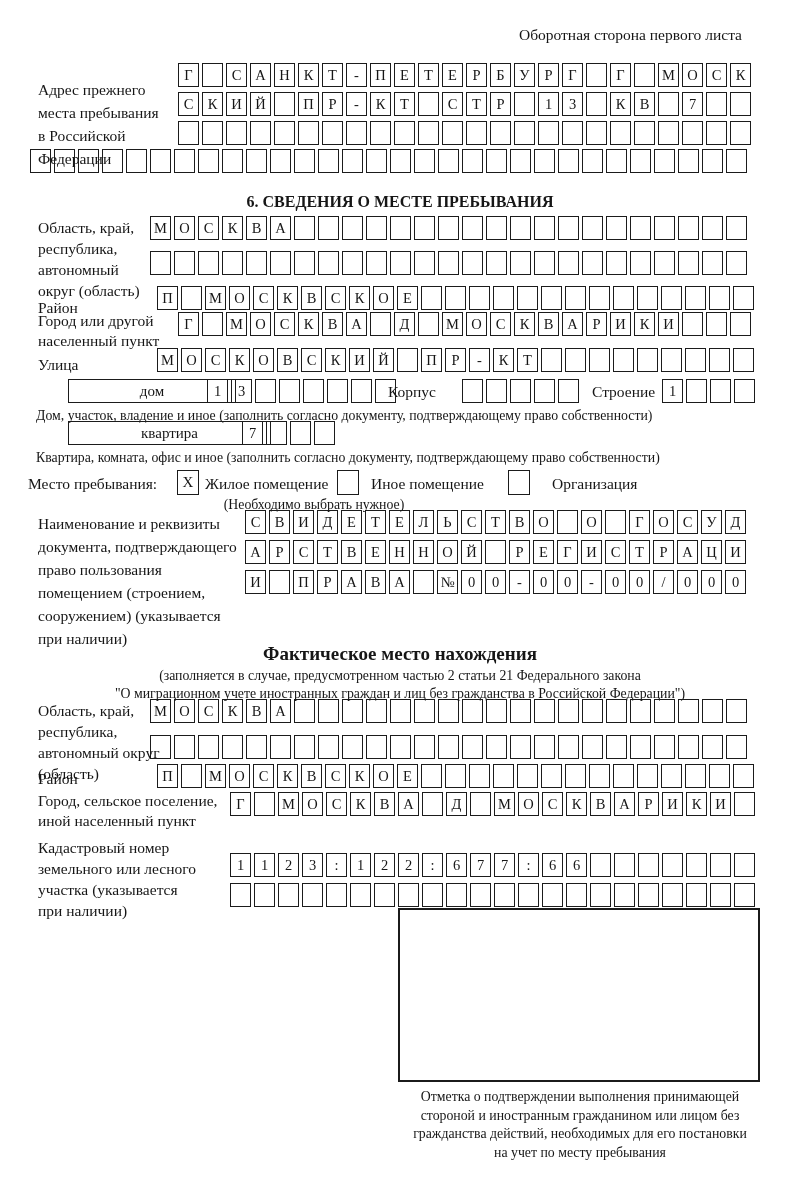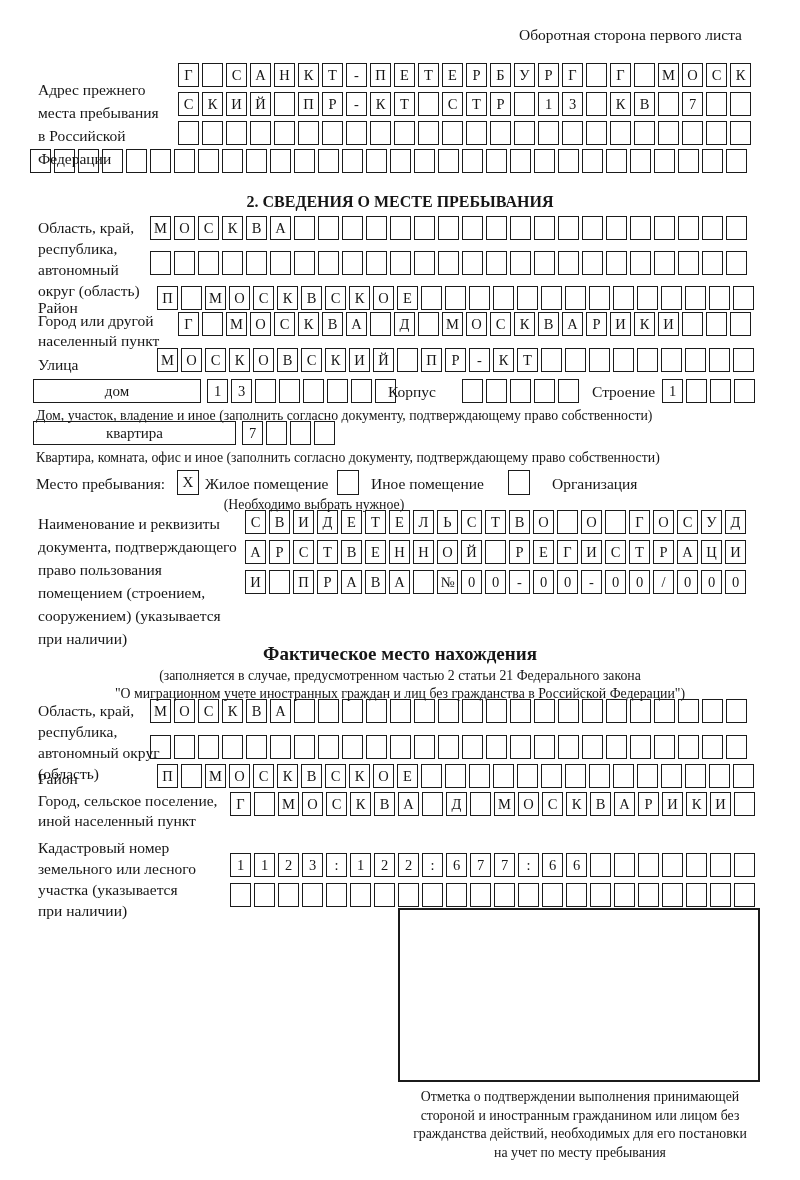--- a/index.html
+++ b/index.html
@@ -7,21 +7,21 @@
          font-family:"Liberation Serif",serif;color:#161616;overflow:hidden;}
   .abs{position:absolute;}
   .center{position:absolute;left:0;right:0;text-align:center;}
   .label{font-size:15.5px;line-height:21px;}
   .cap{font-size:13.8px;line-height:18.5px;}
   .title{font-weight:bold;font-size:16px;}
   .cellrow{position:absolute;display:flex;gap:3px;}
   .cell{box-sizing:border-box;flex:0 0 21px;width:21px;height:24px;border:1.6px solid #1b1b1b;
         display:flex;align-items:center;justify-content:center;font-size:14.5px;}
   .widebox{position:absolute;box-sizing:border-box;height:24px;border:1.6px solid #1b1b1b;
-        display:flex;align-items:center;justify-content:center;font-size:15px;}
+        display:flex;align-items:center;justify-content:center;font-size:15px;margin-left:35px;}
   .checkbox{position:absolute;box-sizing:border-box;width:22px;height:25px;border:1.6px solid #1b1b1b;
         display:flex;align-items:center;justify-content:center;font-size:15px;}
   .stampbox{position:absolute;box-sizing:border-box;border:2px solid #1b1b1b;background:#fff;}
 </style>
 </head>
 <body>
 
 <div class="sheet">
 
   <div class="abs label" style="top:24px;right:58px;">Оборотная сторона первого листа</div>
@@ -136,21 +136,21 @@
       <div class="cell"></div>
       <div class="cell"></div>
       <div class="cell"></div>
       <div class="cell"></div>
       <div class="cell"></div>
       <div class="cell"></div>
       <div class="cell"></div>
       <div class="cell"></div>
     </div>
 
-  <div class="center title" style="top:193px;">2. СВЕДЕНИЯ О МЕСТЕ ПРЕБЫВАНИЯ</div>
+  <div class="center title" style="top:193px;">6. СВЕДЕНИЯ О МЕСТЕ ПРЕБЫВАНИЯ</div>
 
   <div class="abs label" style="left:38px;top:217px;">
       <div>Область, край,</div>
       <div>республика,</div>
       <div>автономный</div>
       <div>округ (область)</div>
     </div>
   <div class="cellrow" style="left:150px;top:216px;">
       <div class="cell">М</div>
       <div class="cell">О</div>
@@ -325,21 +325,21 @@
 
   <div class="widebox" style="left:33px;top:421px;width:203px;">квартира</div>
   <div class="cellrow" style="left:242px;top:421px;">
       <div class="cell">7</div>
       <div class="cell"></div>
       <div class="cell"></div>
       <div class="cell"></div>
     </div>
   <div class="abs cap" style="left:36px;top:449px;">Квартира, комната, офис и иное (заполнить согласно документу, подтверждающему право собственности)</div>
 
-  <div class="abs label" style="left:36px;top:473px;">Место пребывания:</div>
+  <div class="abs label" style="left:28px;top:473px;">Место пребывания:</div>
   <div class="checkbox" style="left:177px;top:470px;">X</div>
   <div class="abs label" style="left:205px;top:473px;">Жилое помещение</div>
   <div class="checkbox" style="left:337px;top:470px;"></div>
   <div class="abs label" style="left:371px;top:473px;">Иное помещение</div>
   <div class="checkbox" style="left:508px;top:470px;"></div>
   <div class="abs label" style="left:552px;top:473px;">Организация</div>
   <div class="abs cap" style="left:164px;top:496px;width:300px;text-align:center;">(Необходимо выбрать нужное)</div>
 
   <div class="abs label" style="left:38px;top:512px;line-height:23px;">
       <div>Наименование и реквизиты</div>

